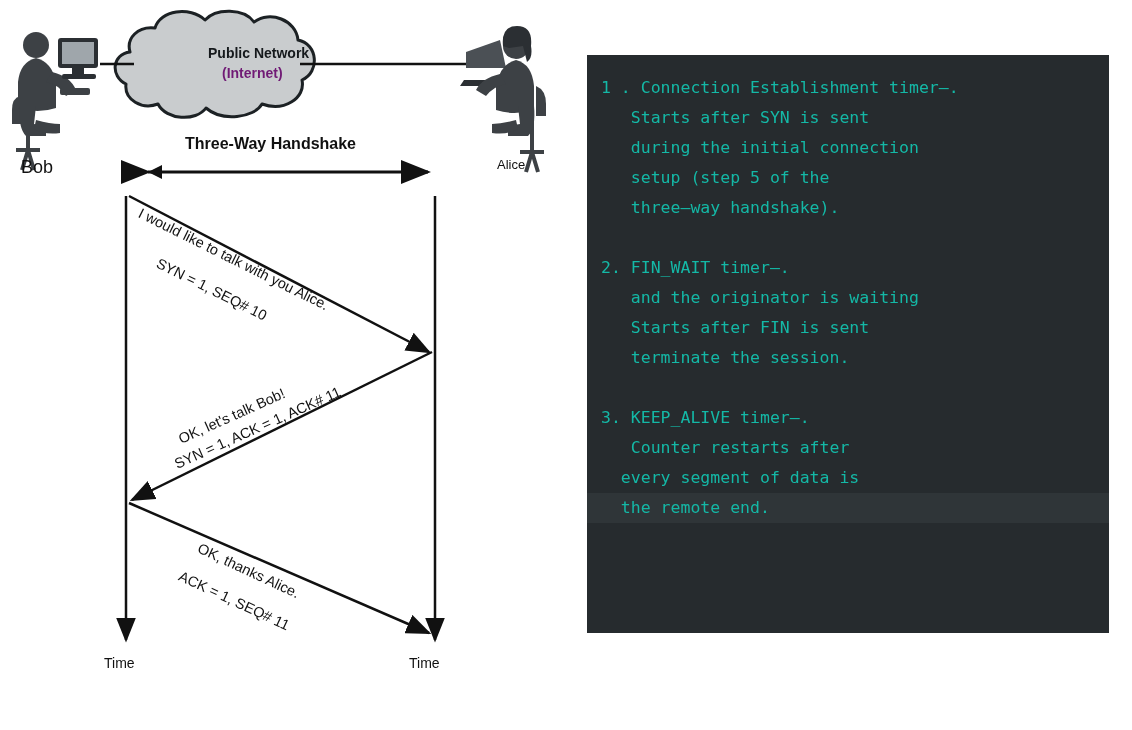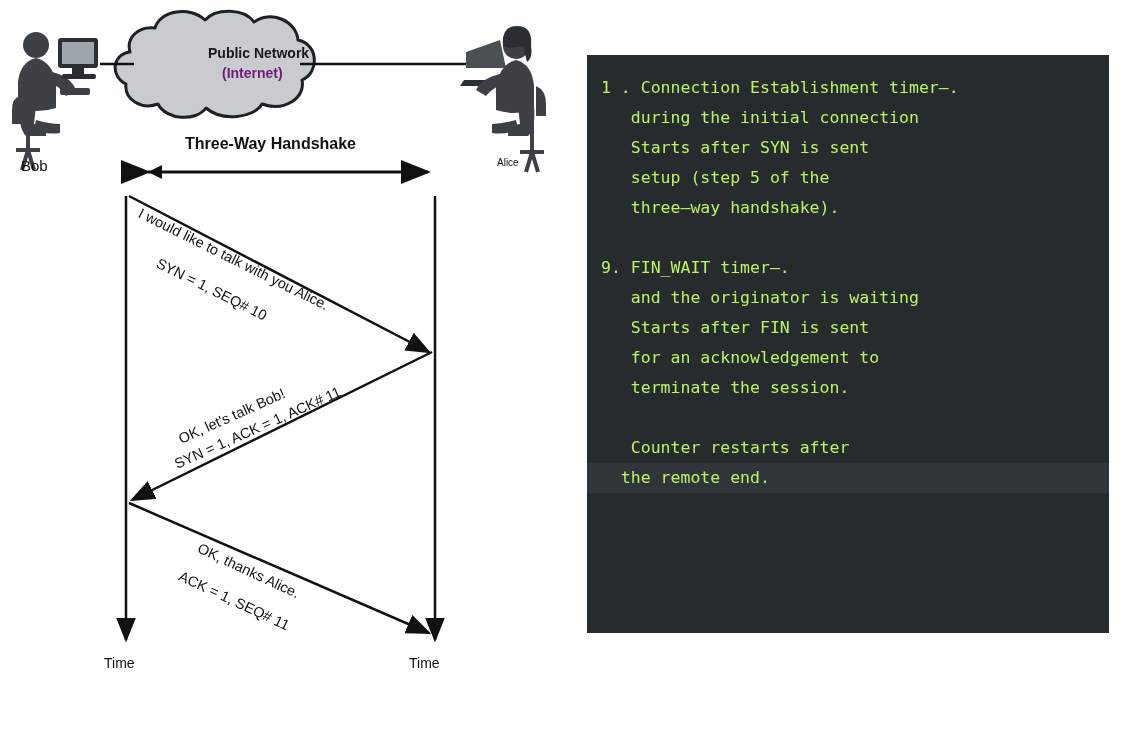--- a/index.html
+++ b/index.html
@@ -34,22 +34,22 @@
   .dg-label {
     position: absolute;
     font-family: "Liberation Sans", sans-serif;
     font-size: 14px;
     color: #111111;
     white-space: nowrap;
     text-align: center;
   }
   .dg-label.bold { font-weight: bold; }
 
-  #label-bob   { left: 21px;  top: 157px; font-size: 15px; }
-  #label-alice { left: 497px; top: 157px; font-size: 10px; }
+  #label-bob   { left: 21px;  top: 157px; font-size: 18px; }
+  #label-alice { left: 497px; top: 157px; font-size: 13px; }
   #label-time-left  { left: 104px; top: 655px; font-size: 14px; }
   #label-time-right { left: 409px; top: 655px; font-size: 14px; }
   #label-handshake  { left: 185px; top: 135px; font-size: 16px; font-weight: bold; }
   #cloud-line1 { left: 208px; top: 45px;  font-size: 14px; font-weight: bold; color: #15191c; }
   #cloud-line2 { left: 222px; top: 65px;  font-size: 14px; font-weight: bold; color: #701a75; }
 
   
   .msg {
     position: absolute;
     font-family: "Liberation Sans", sans-serif;
@@ -67,21 +67,21 @@
   #msg3b { left: 183px; top: 568px; transform: rotate(25deg); }
 
   
   #terminal {
     position: absolute;
     left: 587px;
     top: 55px;
     width: 522px;
     height: 578px;
     background: #262b2e;
-    color: #bef264;
+    color: #14b8a6;
     font-family: "DejaVu Sans Mono", "Liberation Mono", monospace;
     font-size: 16.5px;
     line-height: 30px;
     padding: 18px 0 0 0;
     box-sizing: border-box;
   }
   .term-block { margin: 0; }
   .term-line {
     white-space: pre;
     padding-left: 14px;
@@ -193,36 +193,37 @@
   <div class="msg" id="msg3b">ACK = 1, SEQ# 11</div>
 
   <div class="dg-label" id="label-time-left">Time</div>
   <div class="dg-label" id="label-time-right">Time</div>
 </div>
 
 <div id="terminal">
 
   <div class="term-block">
     <div class="term-line">1 . Connection Establishment timer—.</div>
+    <div class="term-line">   Starts after SYN is sent</div>
     <div class="term-line">   during the initial connection</div>
-    <div class="term-line">   Starts after SYN is sent</div>
     <div class="term-line">   setup (step 5 of the</div>
     <div class="term-line">   three—way handshake).</div>
   </div>
 
   <div class="term-gap"></div>
 
   <div class="term-block">
-    <div class="term-line">9. FIN_WAIT timer—.</div>
+    <div class="term-line">2. FIN_WAIT timer—.</div>
     <div class="term-line">   and the originator is waiting</div>
     <div class="term-line">   Starts after FIN is sent</div>
-    <div class="term-line">   for an acknowledgement to</div>
     <div class="term-line">   terminate the session.</div>
   </div>
 
   <div class="term-gap"></div>
 
   <div class="term-block">
+    <div class="term-line">3. KEEP_ALIVE timer—.</div>
     <div class="term-line">   Counter restarts after</div>
+    <div class="term-line">  every segment of data is</div>
     <div class="term-line term-last">  the remote end.</div>
   </div>
 
 </div>
 
 </body></html>

